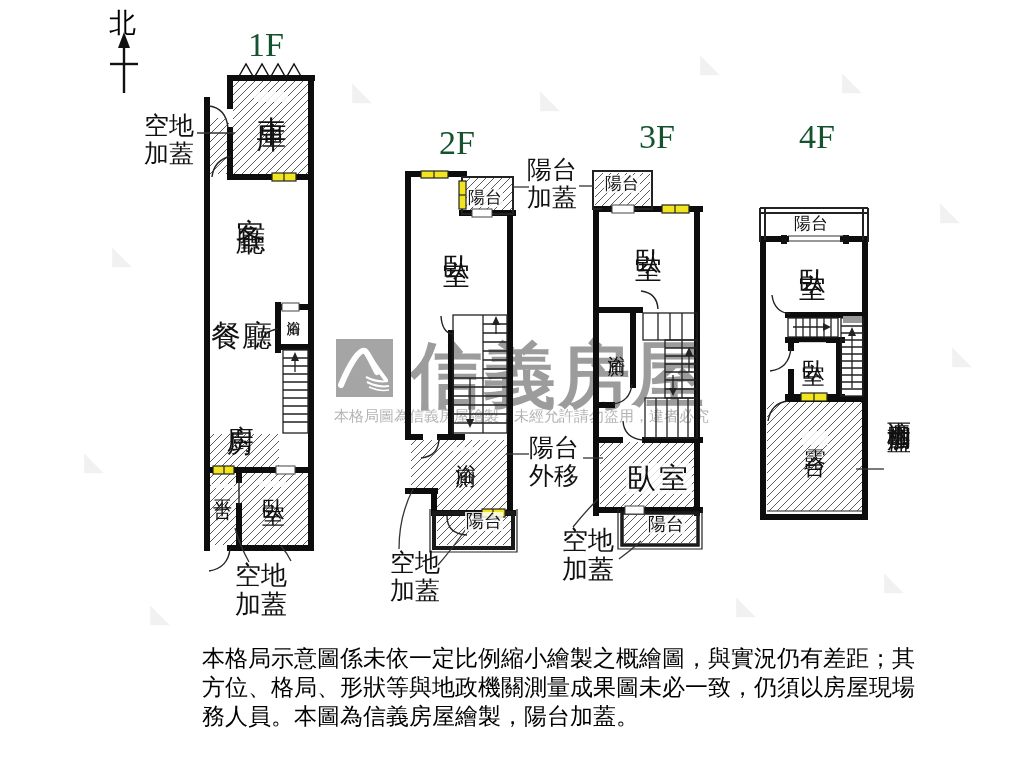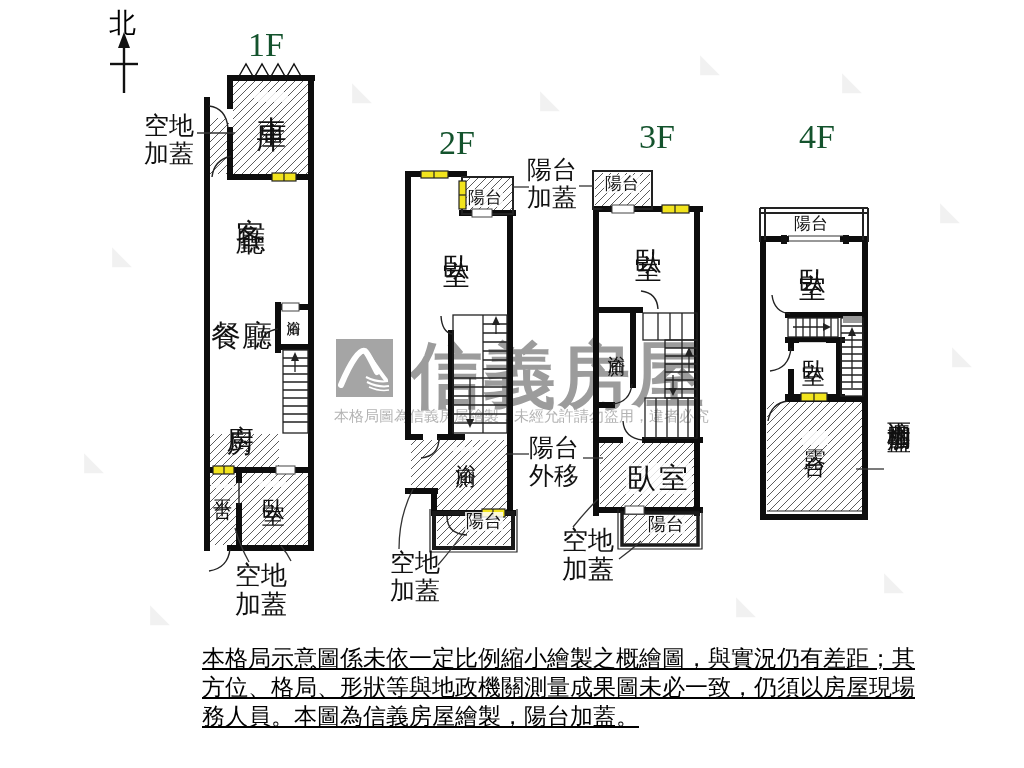--- a/index.html
+++ b/index.html
@@ -13,21 +13,21 @@
   #svg-lines{position:absolute;left:0;top:0;z-index:3;}
   #watermark-center{position:absolute;left:0;top:0;z-index:2;}
   .wm-big{position:absolute;left:410px;top:328px;font-size:72px;font-weight:bold;
           color:#9c9c9c;letter-spacing:2px;white-space:pre;}
   .wm-small{position:absolute;left:334px;top:407px;font-size:15px;color:#b3b3b3;
             letter-spacing:0px;white-space:pre;}
   .wm-logo{position:absolute;left:336px;top:339px;width:57px;height:58px;background:#a5a5a5;}
   .tile{position:absolute;font-size:26px;color:#000;opacity:0.05;z-index:1;
         font-family:"DejaVu Sans",sans-serif;}
   #disclaimer{position:absolute;left:202px;top:644px;width:716px;z-index:4;
-              font-size:23px;line-height:29px;color:#000;text-decoration:underline;}
+              font-size:23px;line-height:29px;color:#000;}
   .north-char{position:absolute;left:109px;top:5px;font-size:27px;color:#000;z-index:4;}
 </style>
 </head>
 <body>
 
 <div id="page">
 
   <span class="tile" style="left:112px;top:240px">◣</span>
   <span class="tile" style="left:84px;top:446px">◣</span>
   <span class="tile" style="left:150px;top:598px">◣</span>

